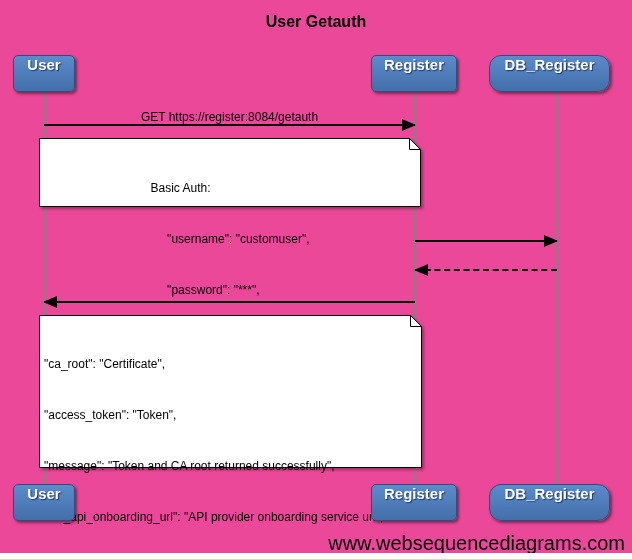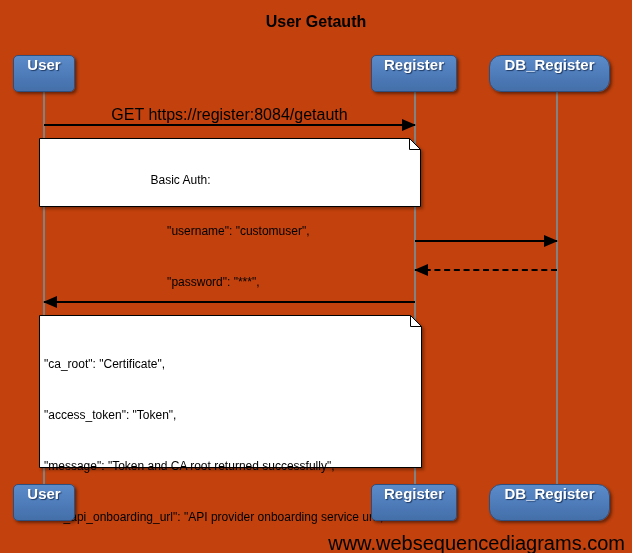--- a/index.html
+++ b/index.html
@@ -1,17 +1,17 @@
 <!DOCTYPE html>
 <html><head>
 <meta charset="utf-8">
 <style>
   html,body { margin:0; padding:0; background:#fff; }
   .canvas {
-    position:relative; width:632px; height:553px; background:#c2410c;
+    position:relative; width:632px; height:553px; background:#ec4899;
     font-family:"Liberation Sans", sans-serif; overflow:hidden; color:#000;
   }
   .title {
     position:absolute; left:6px; top:13px; width:620px; text-align:center;
     font-size:16px; font-weight:bold;
   }
   .lifeline { position:absolute; top:92px; height:392px; width:2px; background:#828282; }
   .ll-user { left:43px; } .ll-register { left:414px; } .ll-db { left:556px; }
   .actor {
     position:absolute; height:37px; box-sizing:border-box;
@@ -24,38 +24,38 @@
     text-shadow:1px 1px 1px #1e3a63;
   }
   .row-top { top:55px; } .row-bottom { top:484px; }
   .a-user { left:13px; width:62px; }
   .a-register { left:371px; width:86px; }
   .a-db { left:489px; width:121px;border-radius:12px; }
 
   .msg { position:absolute; height:22px; }
   .msg .lbl {
     position:absolute; left:0; right:0; bottom:2px; text-align:center;
-    font-size:16px; white-space:nowrap;
+    font-size:12px; white-space:nowrap;
   }
   .msg .line { position:absolute; left:0; right:0; bottom:0; height:0; border-top:2px solid #000; }
   .msg.dashed .line { border-top-style:dashed; }
   .msg .head {
     position:absolute; bottom:-5px; width:0; height:0;
     border-top:6px solid transparent; border-bottom:6px solid transparent;
   }
   .msg .head.right { right:-1px; border-left:14px solid #000; }
   .msg .head.left  { left:-1px;  border-right:14px solid #000; }
 
   .note { position:absolute; }
   .note svg { position:absolute; left:0; top:0; filter:drop-shadow(2px 2px 1.5px rgba(0,0,0,0.35)); }
   .note .content {
     position:absolute; left:0; top:0; right:0; bottom:0;
     font-size:12px; line-height:17px; white-space:pre;
   }
-  .note .content.centered { display:flex; justify-content:center; padding-top:0; }
+  .note .content.centered { display:flex; justify-content:center; padding-top:8px; }
   .note .content.lefted { padding:7px 5px 0 5px; }
   .note .block { text-align:left; }
 
   .watermark { position:absolute; right:7px; top:532px; font-size:20px; }
 </style>
 </head>
 <body>
 
 <div class="canvas">
 

